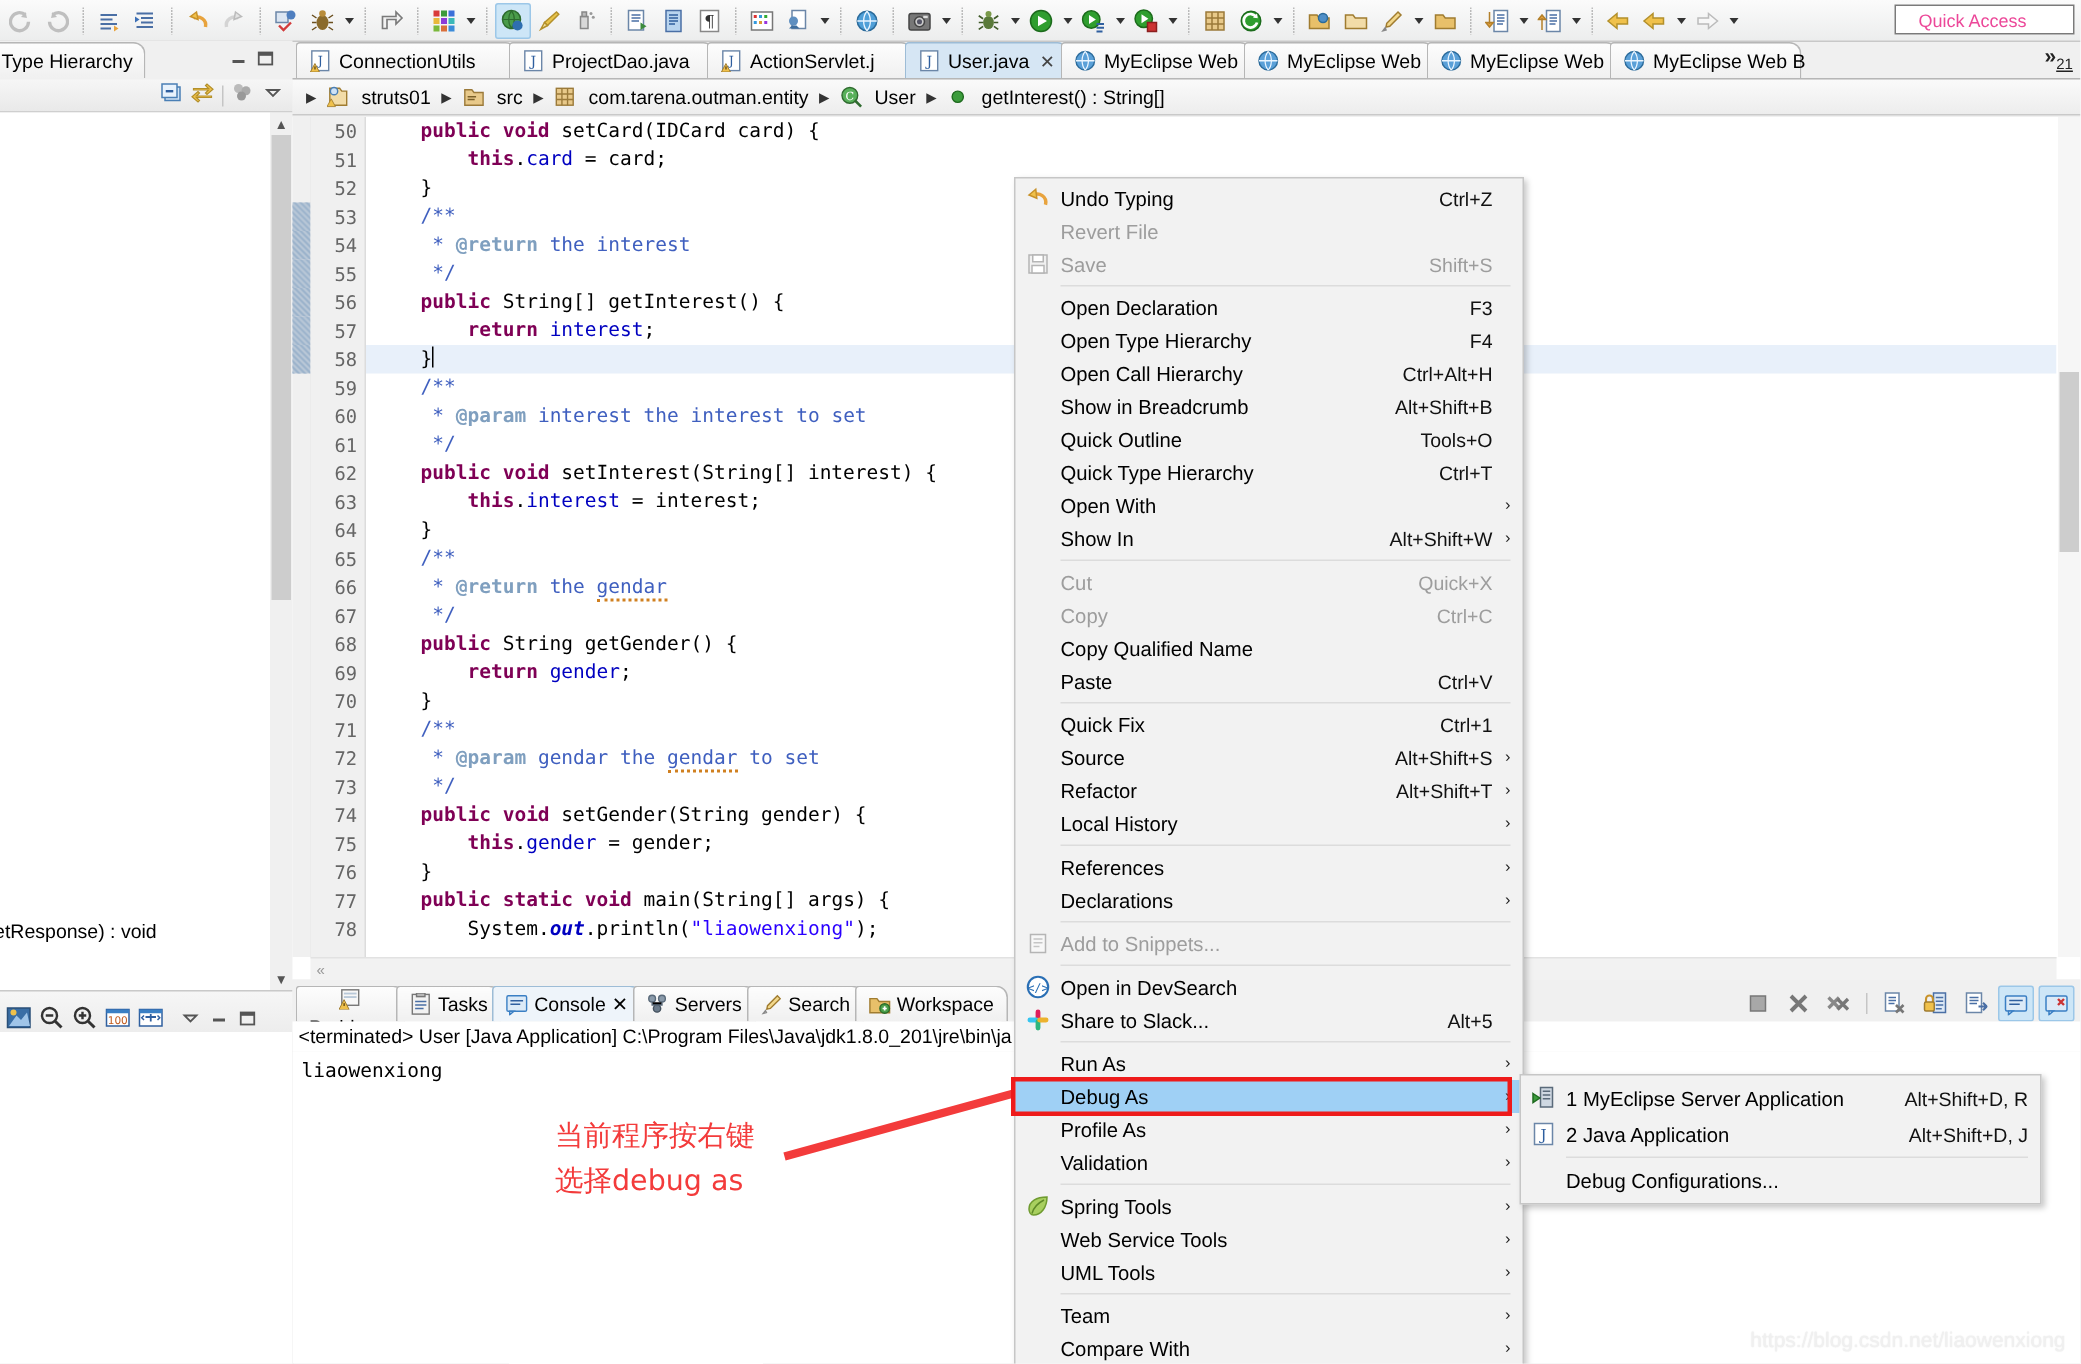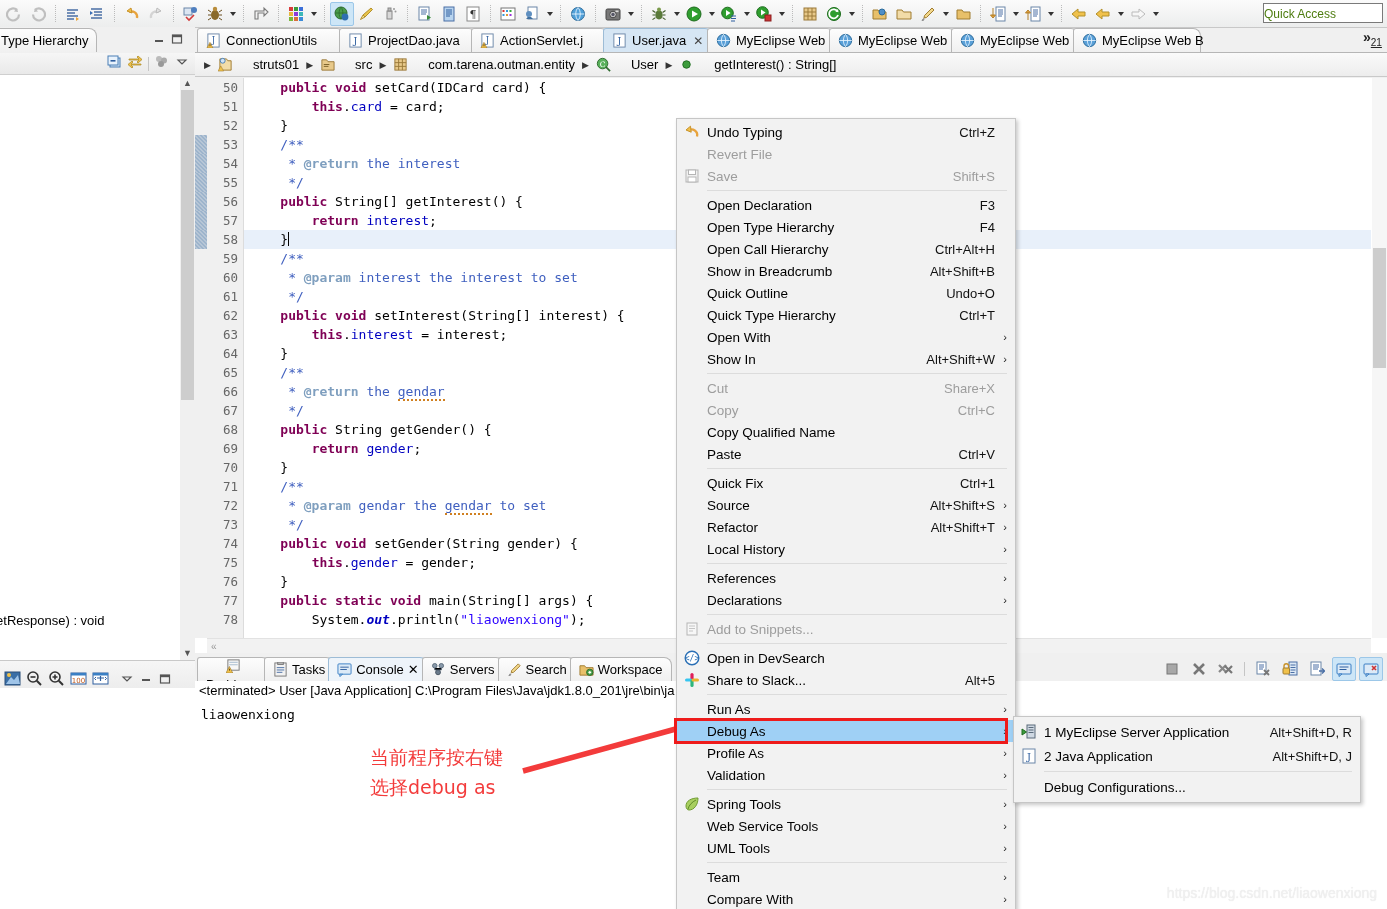--- a/index.html
+++ b/index.html
@@ -25,21 +25,21 @@
   .tb-btn{width:22px;height:22px;display:flex;align-items:center;justify-content:center;
     border:1px solid transparent;border-radius:2px;position:relative;}
   .tb-btn.sel{background:#cde6f7;border:1px solid #9cc7e8;}
   .tb-arrow{width:11px;height:22px;display:flex;align-items:center;justify-content:center;}
   .tb-arrow:after{content:"";border-left:3.5px solid transparent;border-right:3.5px solid transparent;
     border-top:4px solid #333;}
   .ico{width:16px;height:16px;display:block;position:relative;}
   #quick-access{
     position:absolute;right:4px;top:3px;width:120px;height:20px;
     border:1px solid #7a7a7a;background:#fff;font-size:12px;
-    padding:0 0;line-height:20px;color:#4d7c0f;overflow:hidden;white-space:nowrap;
+    padding:0 15px;line-height:20px;color:#ec4899;overflow:hidden;white-space:nowrap;
     box-sizing:border-box;
   }
   
   #tabbar{position:absolute;left:195px;top:27px;width:1192px;height:25px;}
   .etab{
     position:absolute;top:1px;height:24px;
     display:flex;align-items:center;gap:5px;
     padding:0 9px 0 8px;
     font-size:13px;
     border:1px solid #b6b6b6;border-bottom:none;
@@ -54,21 +54,21 @@
   #tab-overflow i{font-style:normal;font-size:10px;position:relative;top:4px;text-decoration:underline;}
   
   #breadcrumb{
     position:absolute;left:195px;top:52px;width:1192px;height:25px;
     background:linear-gradient(#fafafa,#ededed);
     border-bottom:1px solid #c9c9c9;border-top:1px solid #b6b6b6;
     display:flex;align-items:center;gap:4px;padding-left:6px;font-size:13px;
     box-sizing:border-box;
   }
   .bc-sep{color:#333;font-size:9px;margin:0 3px;}
-  .bc-item{display:flex;align-items:flex-end;gap:20px;}
+  .bc-item{display:flex;align-items:flex-end;gap:8px;}
   
   #left-top-tab{
     position:absolute;left:0;top:27px;width:195px;height:26px;
     background:#f0f0f0;
   }
   #left-tab-label{
     position:absolute;left:-8px;top:1px;height:24px;padding:0 8px;
     display:flex;align-items:center;font-size:13px;
     background:linear-gradient(#fdfdfd,#f0f0f0);
     border:1px solid #b6b6b6;border-bottom:none;border-radius:3px 8px 0 0;
@@ -999,21 +999,21 @@
     </div>
     <div class="mi">
       <span class="micon"></span>
       <span class="mlabel">Show in Breadcrumb</span>
       <span class="mkey">Alt+Shift+B</span>
       <span class="marrow"></span>
     </div>
     <div class="mi">
       <span class="micon"></span>
       <span class="mlabel">Quick Outline</span>
-      <span class="mkey">Undo+O</span>
+      <span class="mkey">Tools+O</span>
       <span class="marrow"></span>
     </div>
     <div class="mi">
       <span class="micon"></span>
       <span class="mlabel">Quick Type Hierarchy</span>
       <span class="mkey">Ctrl+T</span>
       <span class="marrow"></span>
     </div>
     <div class="mi">
       <span class="micon"></span>
@@ -1023,21 +1023,21 @@
     <div class="mi">
       <span class="micon"></span>
       <span class="mlabel">Show In</span>
       <span class="mkey">Alt+Shift+W</span>
       <span class="marrow">›</span>
     </div>
     <div class="msep"></div>
     <div class="mi disabled">
       <span class="micon"></span>
       <span class="mlabel">Cut</span>
-      <span class="mkey">Share+X</span>
+      <span class="mkey">Quick+X</span>
       <span class="marrow"></span>
     </div>
     <div class="mi disabled">
       <span class="micon"></span>
       <span class="mlabel">Copy</span>
       <span class="mkey">Ctrl+C</span>
       <span class="marrow"></span>
     </div>
     <div class="mi">
       <span class="micon"></span>

